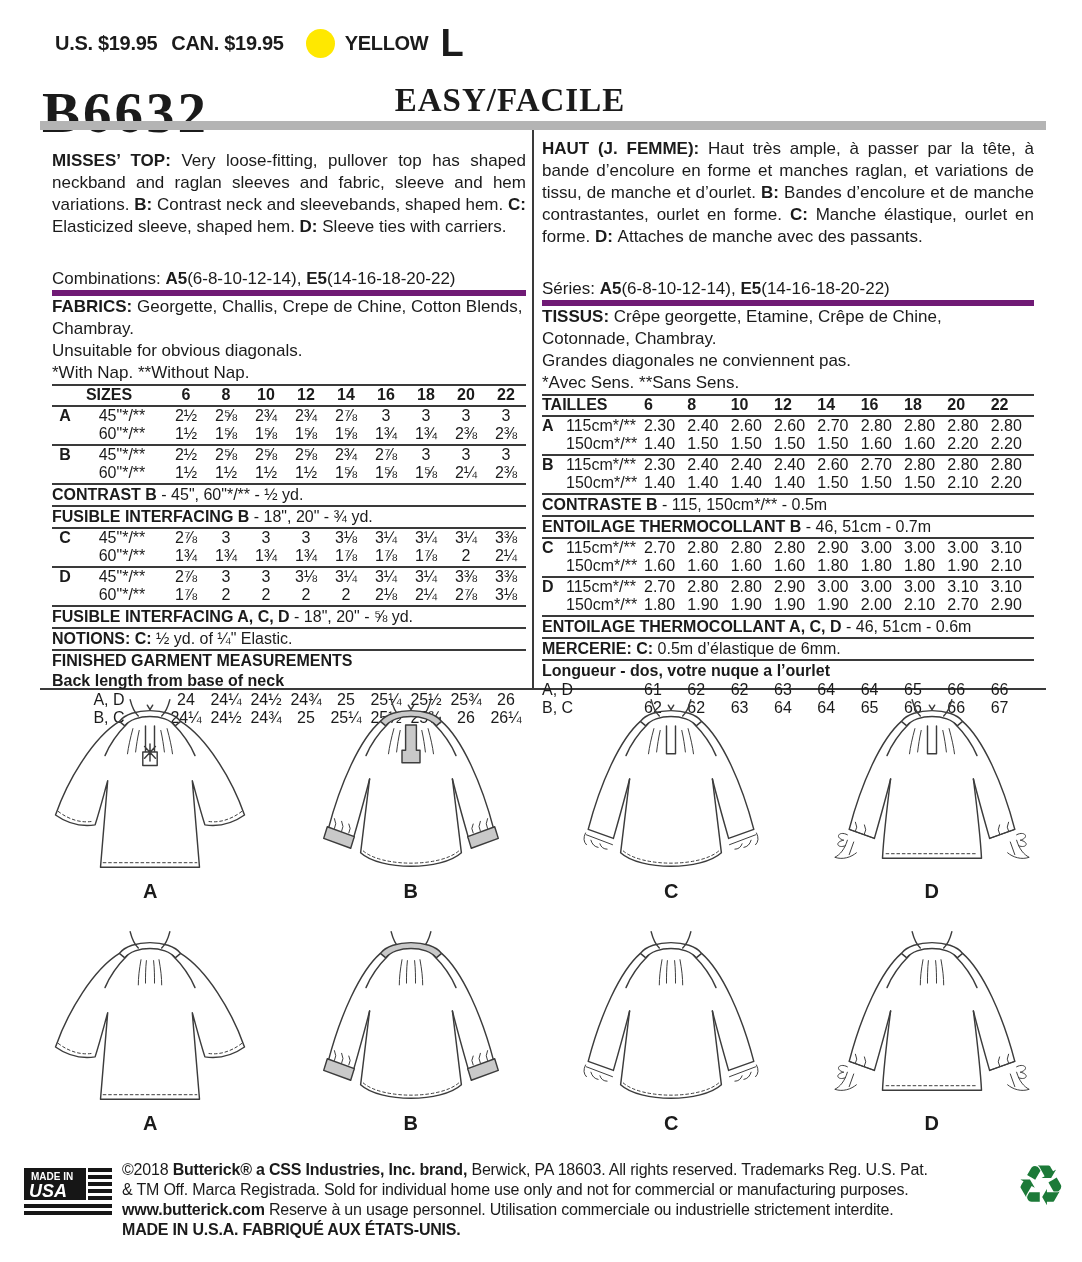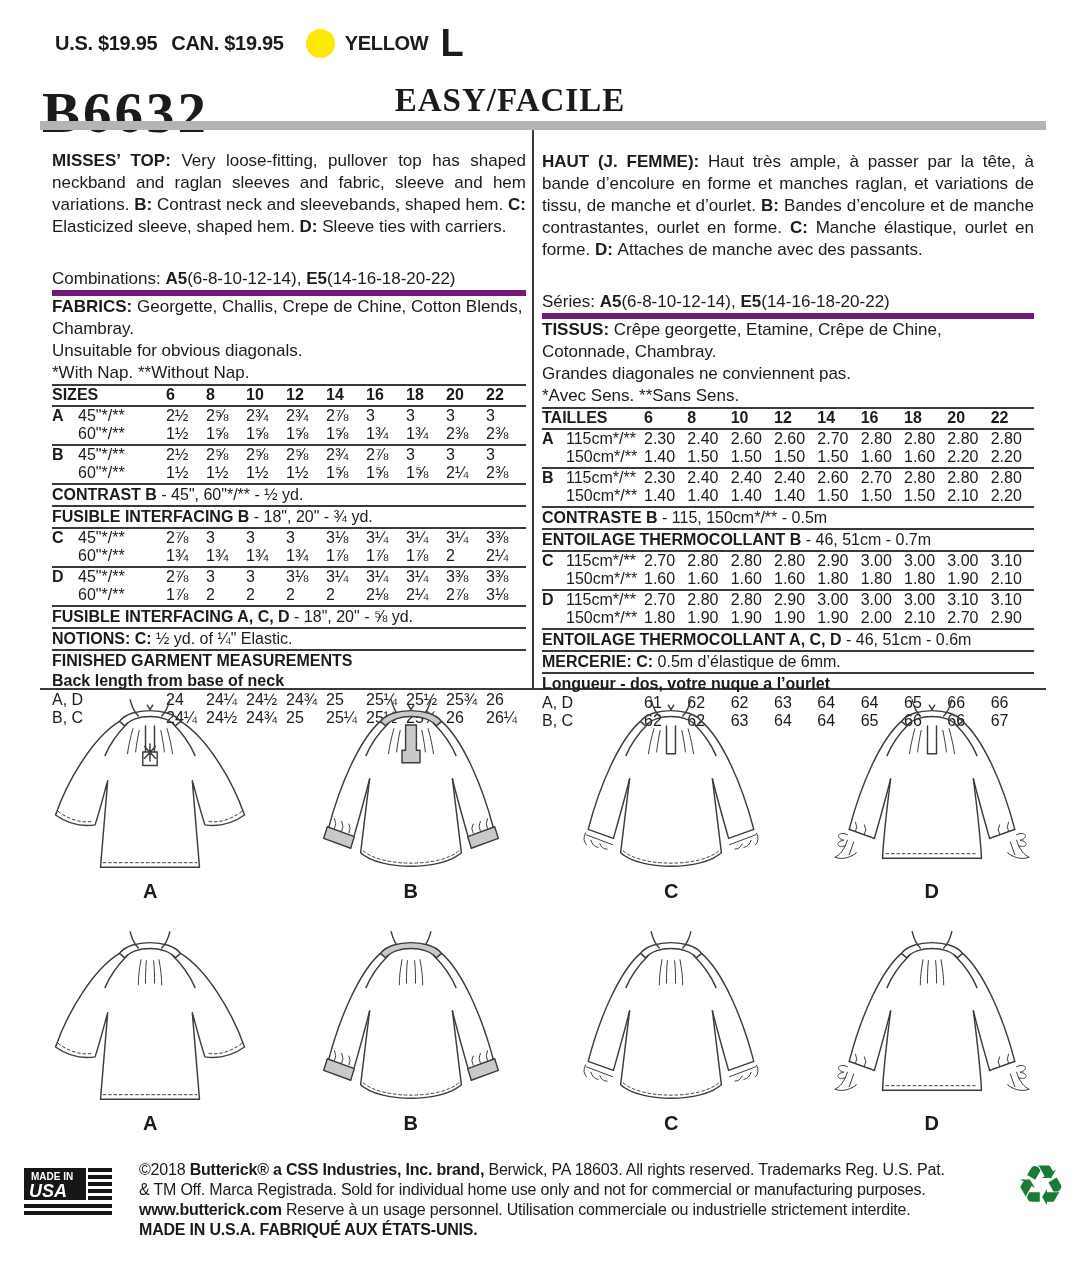--- a/index.html
+++ b/index.html
@@ -15,29 +15,29 @@
   .pattern-number{position:absolute;left:42px;top:64px;font-family:"Liberation Serif",serif;
                   font-weight:bold;font-size:57px;letter-spacing:3px;line-height:1;margin-top:20px;}
   .difficulty{position:absolute;left:300px;top:82px;width:420px;text-align:center;
               font-family:"Liberation Serif",serif;font-weight:bold;font-size:33px;letter-spacing:1px;}
   .graybar{position:absolute;left:40px;top:121px;width:1006px;height:9px;background:#b4b4b4;}
   .divider{position:absolute;left:532px;top:130px;width:2px;height:558px;background:#3a3a3a;}
   .bottomrule{position:absolute;left:40px;top:688px;width:1006px;height:2px;background:#3a3a3a;}
   
   .col{position:absolute;top:138px;font-size:17px;line-height:22px;}
   .col-en{left:52px;width:474px;}
-  .col-fr{left:542px;width:492px;margin-top:13px;}
+  .col-fr{left:542px;width:492px;}
   .para{text-align:justify;}
   .col-en .para{margin-bottom:30px;margin-top:12px;}
   .col-fr .para{margin-bottom:30px;}
   .combo{border-bottom:6px solid #701a75;}
   
   .tbl{font-size:16px;line-height:18.5px;}
   .trow{display:grid;}
-  .tbl-en .trow{grid-template-columns:26px 88px repeat(9,1fr);}
+  .tbl-en .trow{grid-template-columns:26px 88px repeat(9,1fr);text-align:center;}
   .tbl-en .trow.span2{grid-template-columns:114px repeat(9,1fr);}
   .tbl-fr .trow{grid-template-columns:24px 78px repeat(9,1fr);}
   .tbl-fr .trow.span2{grid-template-columns:102px repeat(9,1fr);}
   .trow .c0{font-weight:bold;}
   .trow.span2 .c0{font-weight:normal;}
   .thead{font-weight:bold;border-top:2px solid #3a3a3a;border-bottom:2px solid #3a3a3a;}
   .thead .trow .c0{font-weight:bold;}
   .tgroup{border-bottom:2px solid #3a3a3a;}
   .fullrow{border-bottom:2px solid #3a3a3a;line-height:20px;}
   .boldline{font-weight:bold;line-height:20px;}
@@ -48,21 +48,21 @@
   .illo{display:flex;flex-direction:column;align-items:center;}
   .illo svg{height:180px;width:232px;}
   .illo .vlabel{font-weight:bold;font-size:20px;margin-top:2px;}
   .garment path{fill:none;stroke:#3c3c3c;stroke-width:1.6;stroke-linecap:round;stroke-linejoin:round;}
   .garment path.dash{stroke-dasharray:3,3;stroke-width:1.1;}
   .garment path.fillg{fill:#c9c9c9;}
   .garment path.thin{stroke-width:1.1;}
   
   .footer{position:absolute;left:22px;top:1160px;width:1044px;display:flex;align-items:flex-start;}
   .usa-logo{flex:0 0 94px;}
-  .footer-text{flex:1;font-size:16px;line-height:20px;letter-spacing:-0.2px;margin-left:23px;}
+  .footer-text{flex:1;font-size:16px;line-height:20px;letter-spacing:-0.2px;margin-left:6px;}
   .footer-made{font-weight:bold;text-align:left;}
   .recycle{flex:0 0 64px;font-size:56px;line-height:60px;color:#1c7a38;text-align:right;margin-top:-4px;}
 </style>
 </head>
 <body>
 
 <div class="priceline">
   <span>U.S. $19.95</span>
   <span class="gap"></span>
   <span>CAN. $19.95</span>

